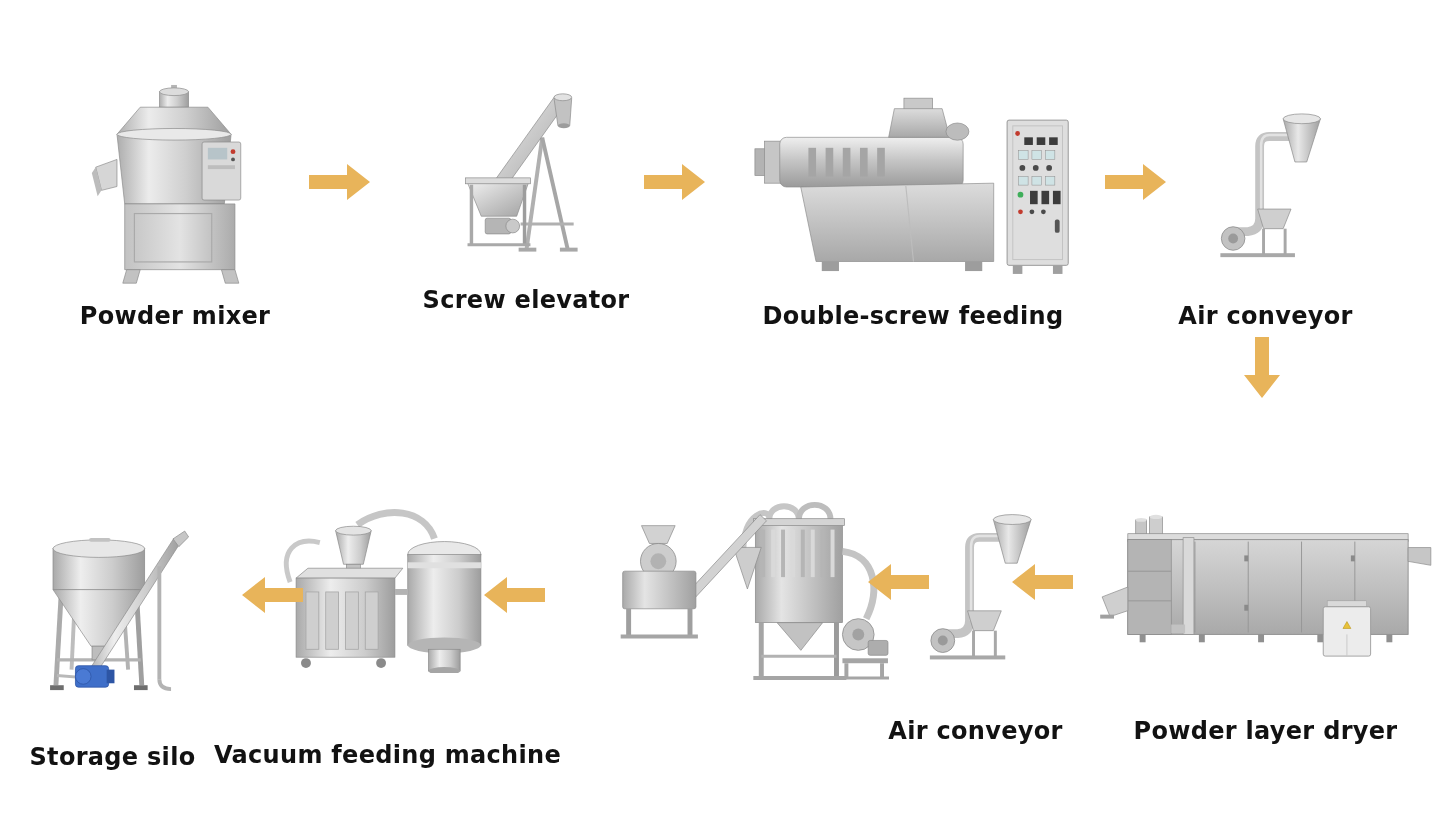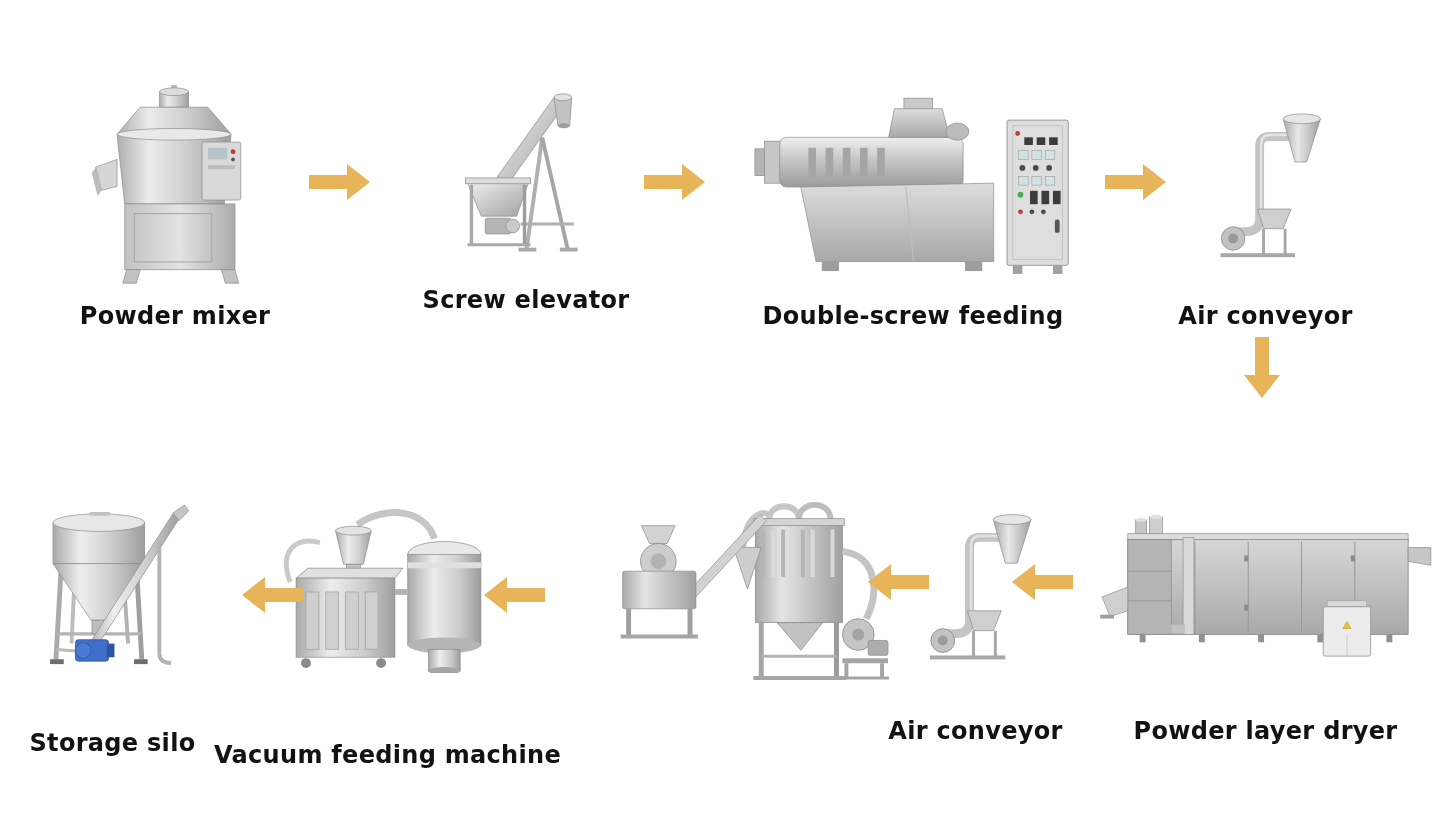--- a/index.html
+++ b/index.html
@@ -182,21 +182,21 @@
         <line x1="60" y1="122" x2="60" y2="148" stroke="#a8a8a8" stroke-width="3"></line>
         <line x1="82" y1="122" x2="82" y2="148" stroke="#a8a8a8" stroke-width="3"></line>
         <circle cx="29" cy="132" r="12" fill="#c2c2c2" stroke="#8a8a8a" stroke-width="0.8"></circle>
         <circle cx="29" cy="132" r="5" fill="#9a9a9a"></circle>
         <rect x="16" y="147" width="76" height="4" fill="#a8a8a8"></rect>
       </svg>
     </div>
     <div class="stage-label">Air conveyor</div>
   </div>
 
-  <div class="cell" style="left:5px;top:458px;width:215px;gap:12px;">
+  <div class="cell" style="left:5px;top:484px;width:215px;">
     <div class="img-area b">
       <svg width="200" height="182" viewBox="0 0 205 186">
         <defs>
           <linearGradient id="ss-v" x1="0" x2="1" y1="0" y2="0">
             <stop offset="0" stop-color="#a9a9a9"></stop>
               <stop offset="0.3" stop-color="#eeeeee"></stop>
               <stop offset="0.65" stop-color="#cccccc"></stop>
               <stop offset="1" stop-color="#9d9d9d"></stop>
           </linearGradient>
         </defs>

